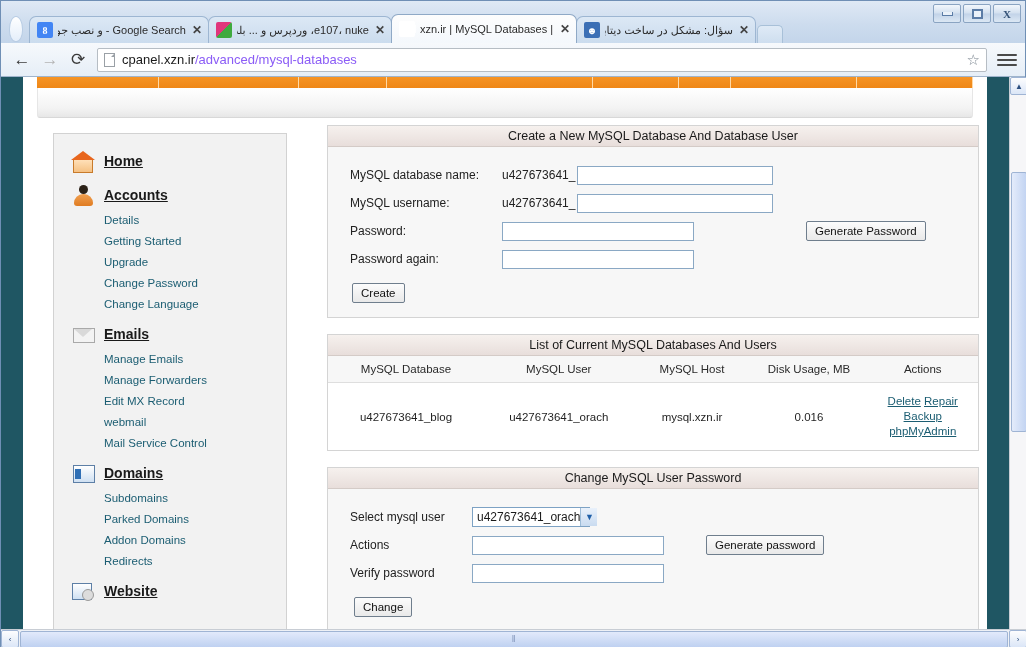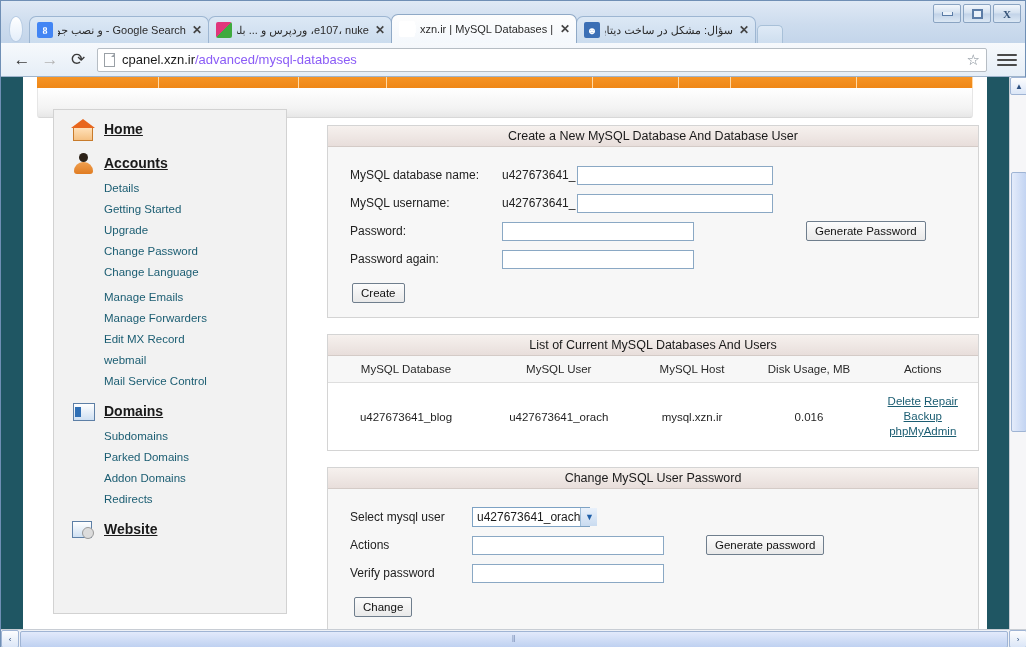--- a/index.html
+++ b/index.html
@@ -183,25 +183,25 @@
   .page-header-strip {
     position:absolute; left:14px; top:11px; width:936px; height:30px;
     background: linear-gradient(180deg,#ffffff 0%, #f3f3f3 70%, #e7e7e7 100%);
     border-bottom: 1px solid #d8d8d8;
     border-left:1px solid #e6e6e6; border-right:1px solid #e6e6e6;
     border-radius: 0 0 3px 3px;
   }
 
   
   .sidebar {
-    position: absolute; left: 30px; top: 32px;
+    position: absolute; left: 30px; top: 56px;
     width: 234px; height: 505px;
     background: #f2f2f2;
     border: 1px solid #d2d2d2;
-    padding: 4px 0 0 0;
+    padding: 12px 0 0 0;
   }
   .nav-group { margin-bottom: 4px; }
   .nav-head {
     display:flex; align-items:center;
     padding: 4px 0 4px 18px;
     min-height: 30px;
   }
   .nav-head .gicon {
     width: 22px; height: 22px; flex:0 0 22px; margin-right: 10px;
     position: relative;
@@ -486,20 +486,24 @@
             <span class="glabel">Accounts</span>
           </div>
           <a class="nav-sub">Details</a>
           <a class="nav-sub">Getting Started</a>
           <a class="nav-sub">Upgrade</a>
           <a class="nav-sub">Change Password</a>
           <a class="nav-sub">Change Language</a>
         </div>
 
         <div class="nav-group">
+          <div class="nav-head">
+            <span class="gicon ic-mail"></span>
+            <span class="glabel">Emails</span>
+          </div>
           <a class="nav-sub">Manage Emails</a>
           <a class="nav-sub">Manage Forwarders</a>
           <a class="nav-sub">Edit MX Record</a>
           <a class="nav-sub">webmail</a>
           <a class="nav-sub">Mail Service Control</a>
         </div>
 
         <div class="nav-group">
           <div class="nav-head">
             <span class="gicon ic-win"></span>

